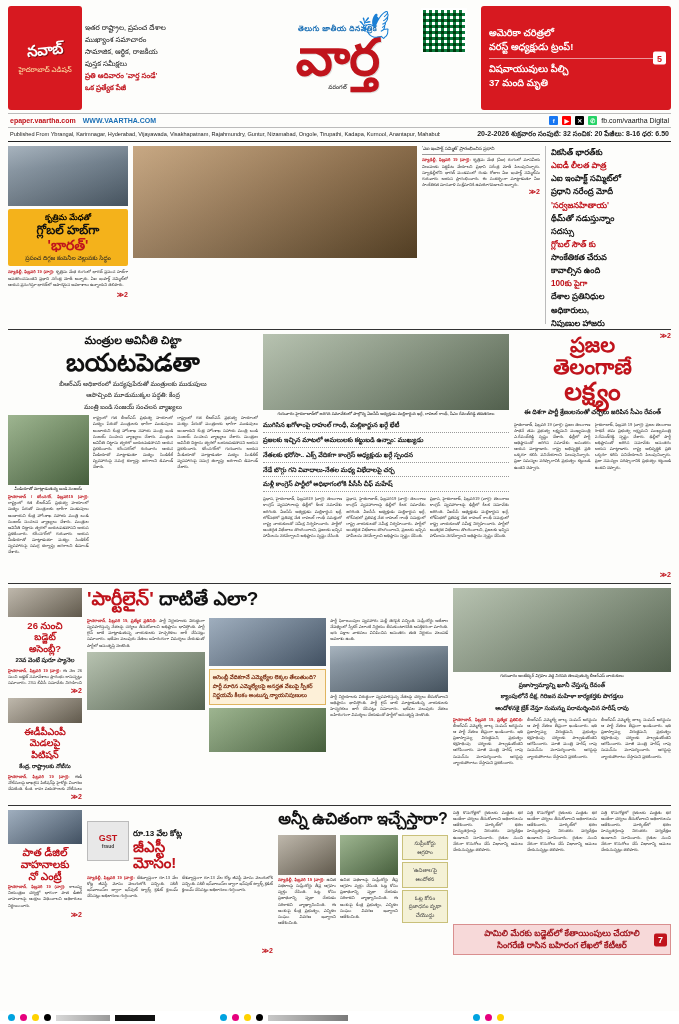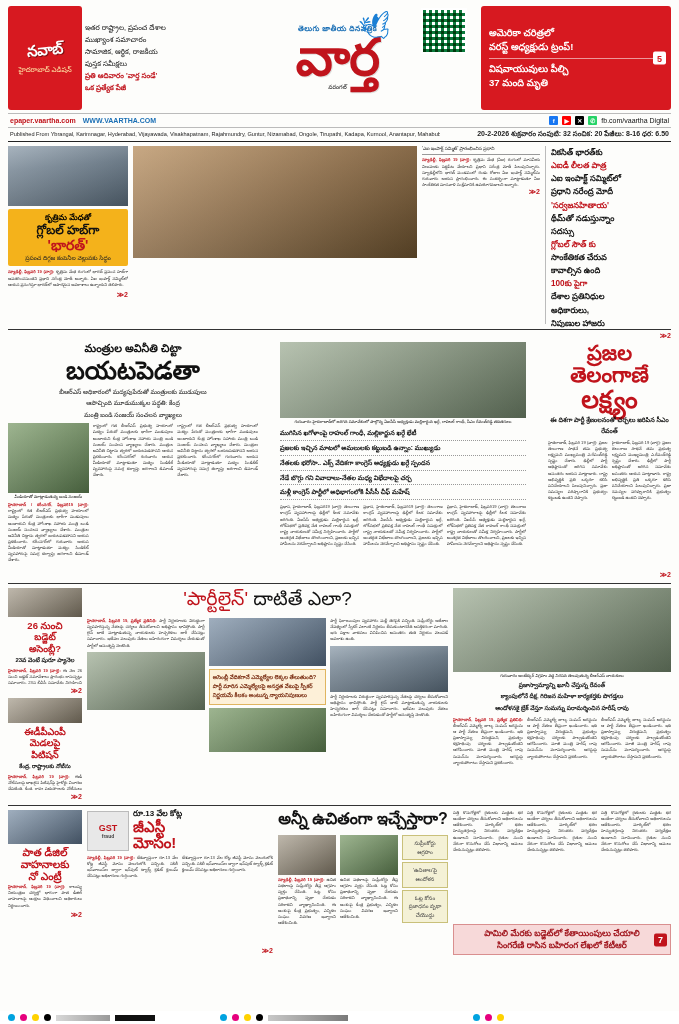--- a/index.html
+++ b/index.html
@@ -180,21 +180,21 @@
   .ai-main-head .m2 { font-size: 20px; font-weight: bold; color: #111; line-height: 1.15; }
   .ai-main-head .m3 { font-size: 8.5px; color: #c0141c; font-weight: bold; margin-top: 1px; }
   .top-col3 { width: 118px; display: flex; flex-direction: column; }
   .top-col4 {
     width: 126px; border-left: 1px solid #bbb; padding-left: 5px;
     font-size: 8.2px; line-height: 1.6; color: #111; font-weight: bold;
   }
   .top-col4 .em { color: #c0141c; }
 
   
-  .sec2 { display: flex; gap: 22px; margin-top: 5px; border-top: 1px solid #333; padding-top: 12px; height: 250px; }
+  .sec2 { display: flex; gap: 5px; margin-top: 5px; border-top: 1px solid #333; padding-top: 4px; height: 250px; }
   .s2-col1 { width: 250px; display: flex; flex-direction: column; }
   .s2-kicker { font-size: 11px; color: #111; text-align: center; font-weight: bold; }
   .s2-head { font-size: 25px; font-weight: bold; color: #111; text-align: center; line-height: 1.1; }
   .s2-sub { font-size: 6.2px; text-align: center; color: #111; line-height: 1.6; margin-top: 2px; }
   .s2-cols { display: flex; gap: 4px; margin-top: 3px; flex: 1; }
   .s2-cols > div { flex: 1; }
 
   .s2-col2 { width: 246px; display: flex; flex-direction: column; }
   .s2-photo-wide { height: 76px; }
   .s2-bullets { font-size: 6.4px; line-height: 1.7; color: #111; font-weight: bold; margin-top: 3px; }
@@ -207,21 +207,21 @@
   .s2-bighead .c { font-size: 25px; }
   .s2-redsub { font-size: 6.4px; color: #111; text-align: center; line-height: 1.6; margin-top: 3px; font-weight: bold; }
 
   
   .sec3 { display: flex; gap: 5px; margin-top: 4px; border-top: 1px solid #333; padding-top: 4px; height: 218px; }
   .s3-col1 { width: 74px; display: flex; flex-direction: column; gap: 3px; }
   .s3-photo { height: 44px; }
   .s3-head-y { font-size: 9.5px; font-weight: bold; line-height: 1.2; color: #111; text-align: center; }
   .s3-head-y .r { color: #c0141c; }
   .s3-col2 { flex: 1; display: flex; flex-direction: column; }
-  .s3-title { font-size: 19px; font-weight: normal; text-align: center; color: #111; }
+  .s3-title { font-size: 19px; font-weight: bold; color: #111; }
   .s3-title .q { color: #c0141c; }
   .s3-body { display: flex; gap: 4px; margin-top: 4px; flex: 1; }
   .s3-body > .c { flex: 1; }
   .s3-inset {
     background: #fdf0d8; border: 1px solid #e0b560; padding: 3px;
     font-size: 5.6px; line-height: 1.65; color: #7a2d12; font-weight: bold;
   }
   .s3-col3 { width: 218px; display: flex; flex-direction: column; }
   .s3-photo-wide { height: 84px; }
   .s3-h2 { font-size: 14.5px; font-weight: bold; text-align: center; color: #111; margin-top: 3px; }
@@ -232,21 +232,21 @@
   .s4-col1 { width: 74px; display: flex; flex-direction: column; gap: 2px; }
   .s4-head { font-size: 10.5px; font-weight: bold; color: #111; text-align: center; line-height: 1.15; }
   .s4-head .r { color: #c0141c; }
   .s4-col2 { width: 186px; display: flex; flex-direction: column; }
   .gst-row { display: flex; gap: 4px; align-items: center; }
   .gst-badge {
     width: 42px; height: 40px; background: #e8e8e8; border: 1px solid #bbb;
     display: flex; flex-direction: column; align-items: center; justify-content: center;
     font-size: 9px; font-weight: bold; color: #c0141c;
   }
-  .gst-title { font-size: 15px; font-weight: bold; color: #111; line-height: 1.1; }
+  .gst-title { font-size: 15px; font-weight: bold; color: #111; line-height: 1.1; margin-top: 20px; }
   .gst-title .r { color: #c0141c; }
   .s4-col3 { flex: 1; display: flex; flex-direction: column; }
   .s4-q { font-size: 16px; font-weight: bold; text-align: center; color: #111; }
   .s4-inset {
     background: #f4f1d6; border: 1px solid #c9c07a; padding: 3px;
     font-size: 5.4px; line-height: 1.6; color: #444; text-align: center;
   }
   .s4-col4 { width: 218px; display: flex; flex-direction: column; }
   .s4-foot {
     background: #f7d9d9; border: 1px solid #d98f8f; text-align: center;

